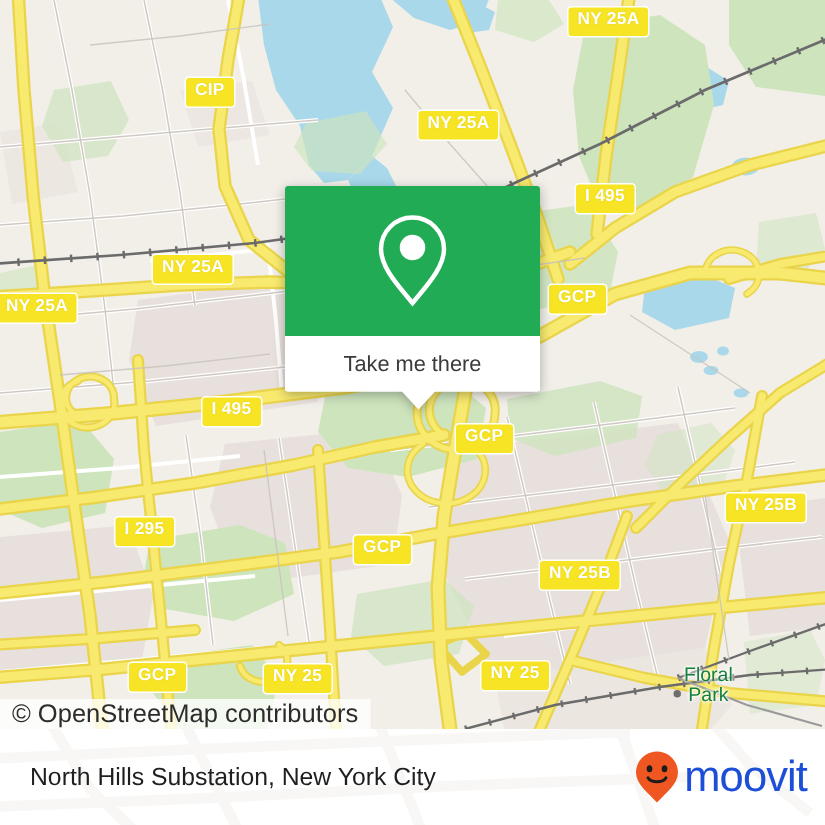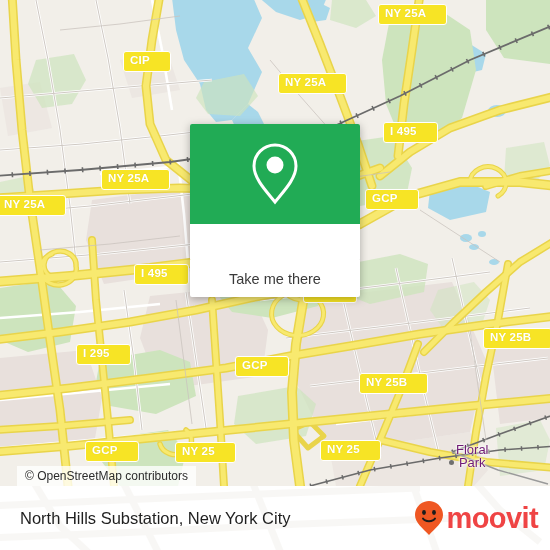--- a/index.html
+++ b/index.html
@@ -24,30 +24,30 @@
   .shield {
     position: absolute;
     background: #f7e425;
     border: 1.6px solid #ffffff;
     border-radius: 3px;
     color: #ffffff;
     font-family: "Liberation Sans", sans-serif;
     font-weight: bold;
     font-size: 11.5px;
     line-height: 1;
-    padding: 3px 20px 4px 6px;
+    padding: 3px 6px 4px 6px;
     white-space: nowrap;
     letter-spacing: 0.2px;
     text-shadow: 0 0 1px rgba(180,165,20,.35);
   }
 
   
   .place-label {
     position: absolute;
-    color: #701a75;
+    color: #15803d;
     font-size: 13px;
     line-height: 13px;
     text-align: center;
     font-family: "Liberation Sans", sans-serif;
     text-shadow: 0 0 3px #fff, 0 0 3px #fff, 0 0 2px #fff;
     white-space: pre-line;
   }
   .place-dot {
     position: absolute;
     width: 5px; height: 5px;
@@ -71,46 +71,46 @@
   #popup-green {
     width: 170px; height: 100px;
     background: #21ab55;
     border-radius: 2px 2px 0 0;
     display: flex; align-items: center; justify-content: center;
   }
   #popup-footer {
     width: 170px; height: 37px;
     background: #ffffff;
     border-radius: 0 0 2px 2px;
-    display: flex; align-items: center; justify-content: center; margin-top: 36px;
+    display: flex; align-items: center; justify-content: center;
   }
   #popup-label {
     color: #3a3a3a;
     font-size: 14.5px;
     font-family: "Liberation Sans", sans-serif;
   }
   #popup-tail {
     position: absolute;
     left: 77px; top: 136px;
     width: 0; height: 0;
     border-left: 12px solid transparent;
     border-right: 12px solid transparent;
     border-top: 13px solid #ffffff;
   }
 
   
   #attribution {
     position: absolute;
-    left: 17px; top: 466px;
+    left: 0; top: 466px;
     height: 20px;
     padding: 0 8px 0 8px;
     display: flex; align-items: center;
     background: rgba(255,255,255,0.78);
     color: #2c2c2c;
-    font-size: 12px;
+    font-size: 17px;
     font-family: "Liberation Sans", sans-serif;
     white-space: nowrap;
   }
 
   
   #footer {
     position: absolute;
     left: 0; top: 486px;
     width: 550px; height: 64px;
     background: #ffffff;
@@ -127,23 +127,23 @@
     white-space: nowrap;
   }
   #brand {
     position: absolute;
     right: 12px; top: 50%;
     transform: translateY(-50%);
     display: flex; align-items: center; gap: 2px;
   }
   #brand-name {
     font-size: 29px;
-    color: #ef4444;
-    font-family: "Liberation Sans", sans-serif;
-    font-weight: bold;
+    color: #1d4ed8;
+    font-family: "Liberation Sans", sans-serif;
+    font-weight: normal;
     letter-spacing: -0.6px;
     line-height: 29px;
   }
 </style>
 </head>
 <body>
 
 <div id="page">
 
   <div id="map-viewport">

